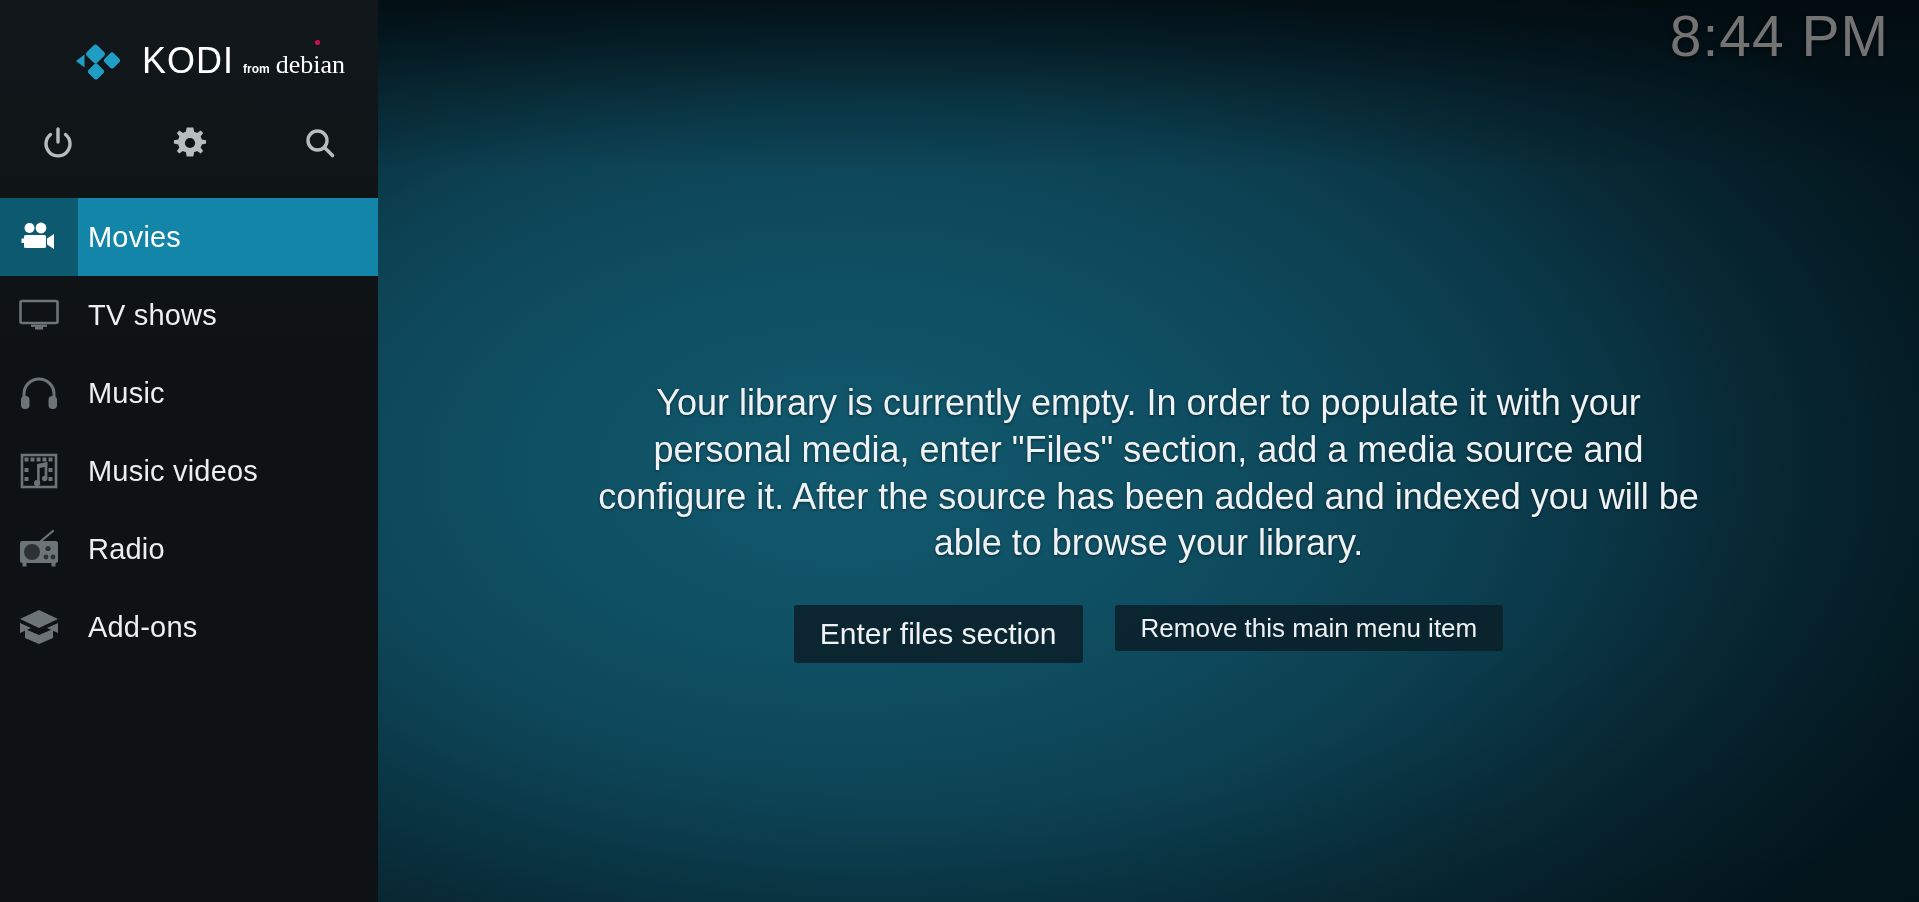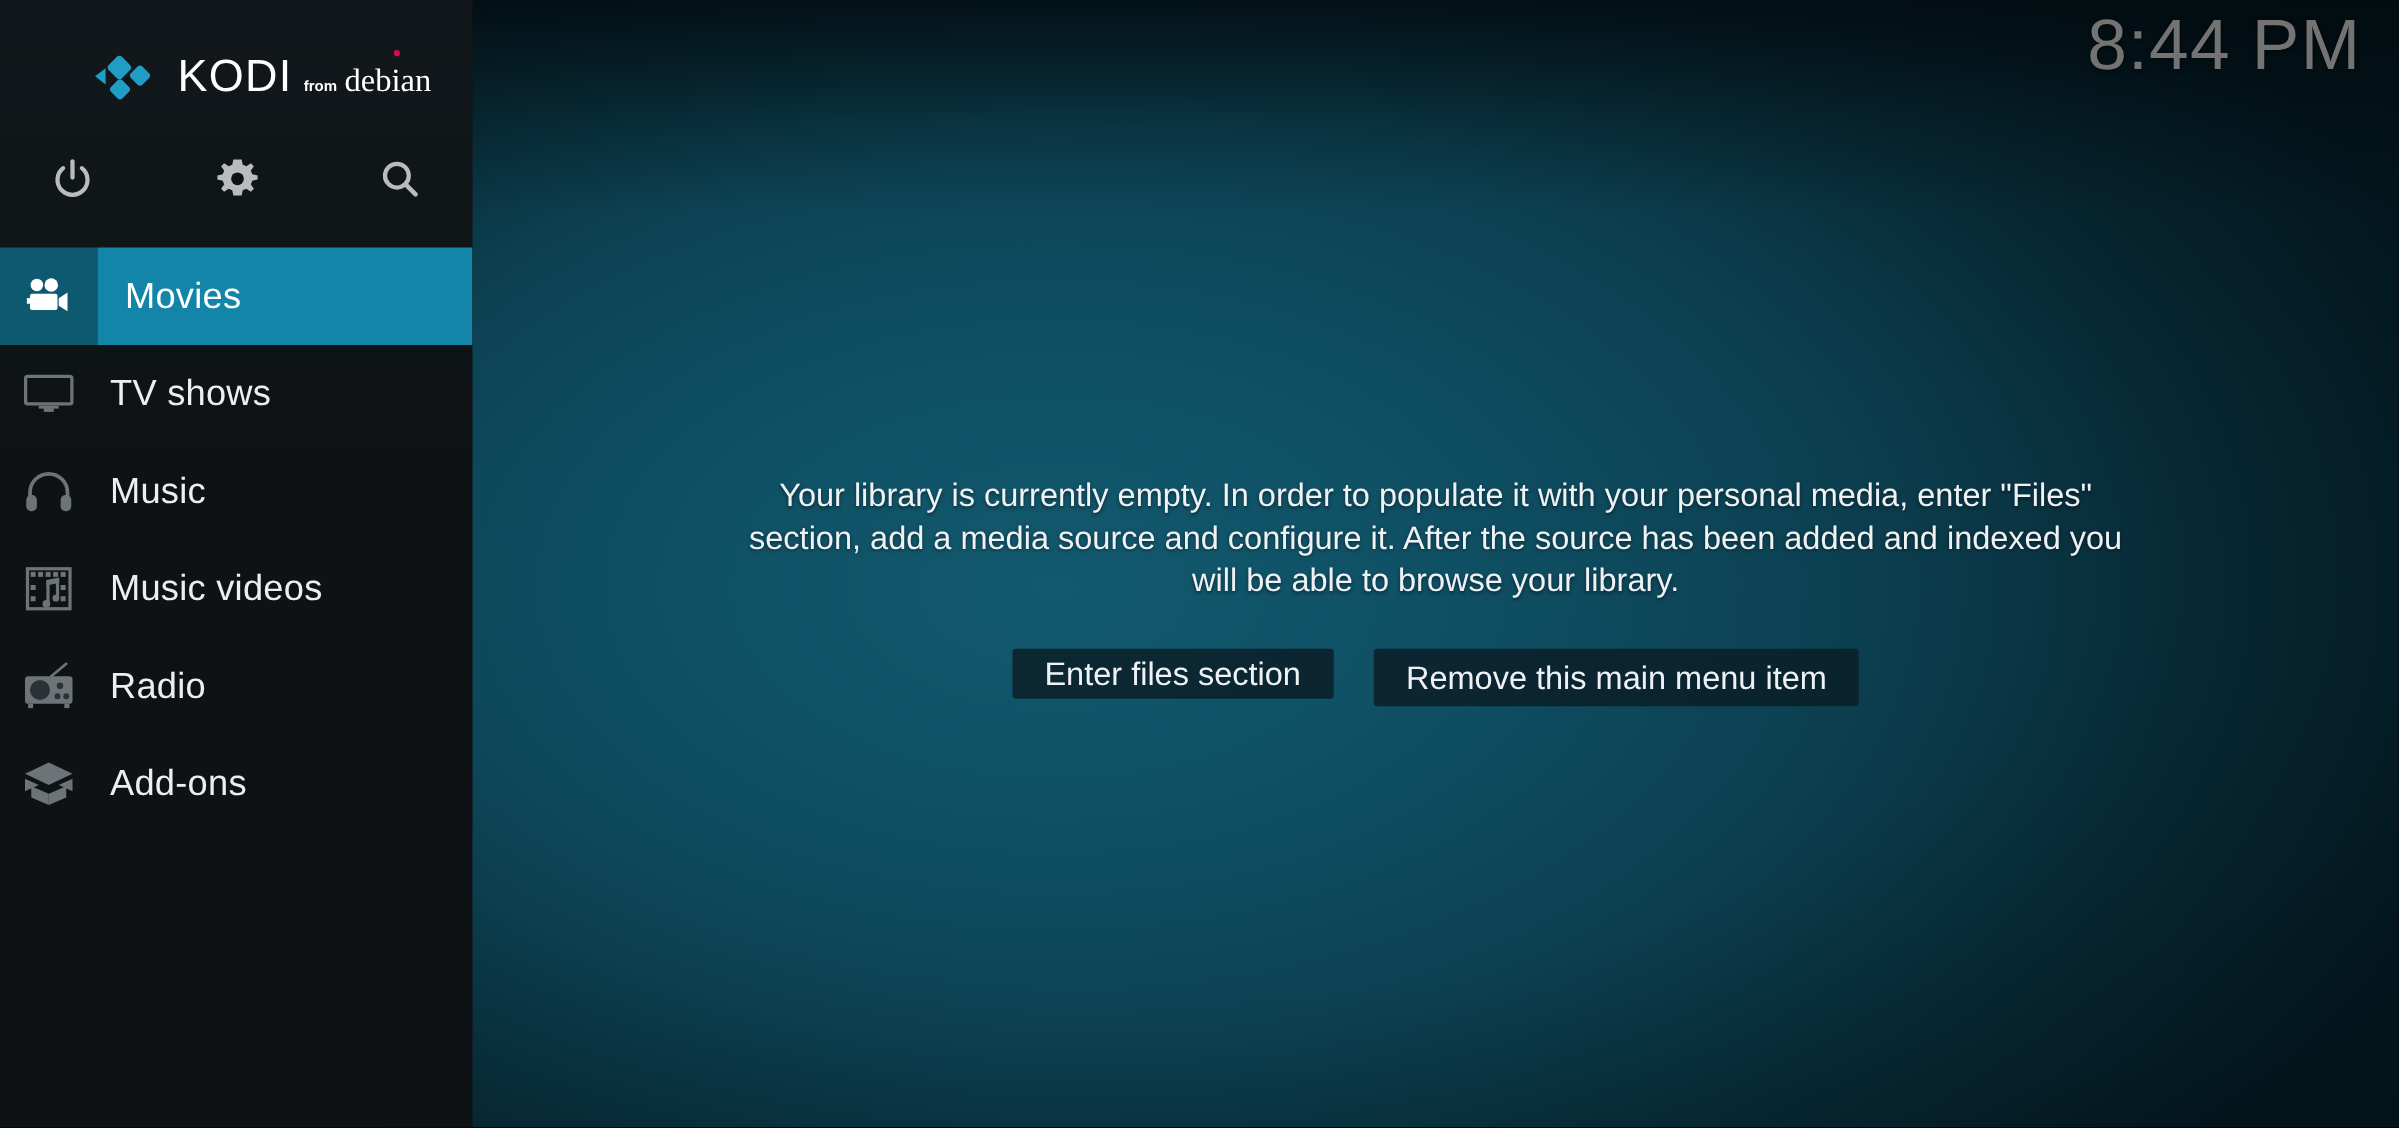--- a/index.html
+++ b/index.html
@@ -135,48 +135,48 @@
     color:#ebeff1;
     white-space:nowrap;
     letter-spacing:.2px;
   }
   .menu-item.selected .mi-iconbox { background:#0d5a70; }
   .menu-item.selected .mi-labelwrap {
     position:absolute; left:78px; top:0;
     width:300px; height:78px;
     background:#1385a8;
     display:flex; align-items:center;
-    padding-left:22px;
+    padding-left:10px;
   }
   .menu-item.selected .mi-label { color:#ffffff; }
   .menu-item:not(.selected) .mi-labelwrap {
     display:flex; align-items:center; height:78px; padding-left:10px;
   }
   .mi-icon-svg { display:block; }
 </style>
 </head>
 <body>
 
 <div id="screen">
 
   <div id="bg"></div>
   <div id="bg-vignette"></div>
   <div id="bg-topshade"></div>
 
   <div style="position:absolute; left:378px; top:0; width:1541px; height:902px;">
 
     <div style="position:absolute; left:50%; top:380px; transform:translateX(-50%); width:1130px; text-align:center;">
 
-      <div style="font-size:26px; line-height:1.30; color:#eef2f4; font-weight:300; text-shadow:0 1px 3px rgba(0,0,0,.5);">Your library is currently empty. In order to populate it with your personal media, enter "Files" section, add a media source and configure it. After the source has been added and indexed you will be able to browse your library.</div>
+      <div style="font-size:36px; line-height:1.30; color:#eef2f4; font-weight:300; text-shadow:0 1px 3px rgba(0,0,0,.5);">Your library is currently empty. In order to populate it with your personal media, enter "Files" section, add a media source and configure it. After the source has been added and indexed you will be able to browse your library.</div>
 
       <div style="margin-top:38px; display:flex; justify-content:center; gap:32px;">
 
-        <div style="min-width:247px; height:40px; display:flex; align-items:center; justify-content:center;
+        <div style="min-width:247px; height:58px; display:flex; align-items:center; justify-content:center;
                     background:rgba(11,31,41,0.86); border-radius:3px; padding:0 26px;
-                    font-size:26px; font-weight:400; color:#eef2f4;">Enter files section</div>
+                    font-size:30px; font-weight:400; color:#eef2f4;">Enter files section</div>
 
         <div style="min-width:358px; height:46px; display:flex; align-items:center; justify-content:center;
                     background:rgba(11,31,41,0.86); border-radius:3px; padding:0 26px;
                     font-size:26px; font-weight:400; color:#eef2f4;">Remove this main menu item</div>
       </div>
     </div>
   </div>
 
   <div id="clock">8:44 PM</div>
 

